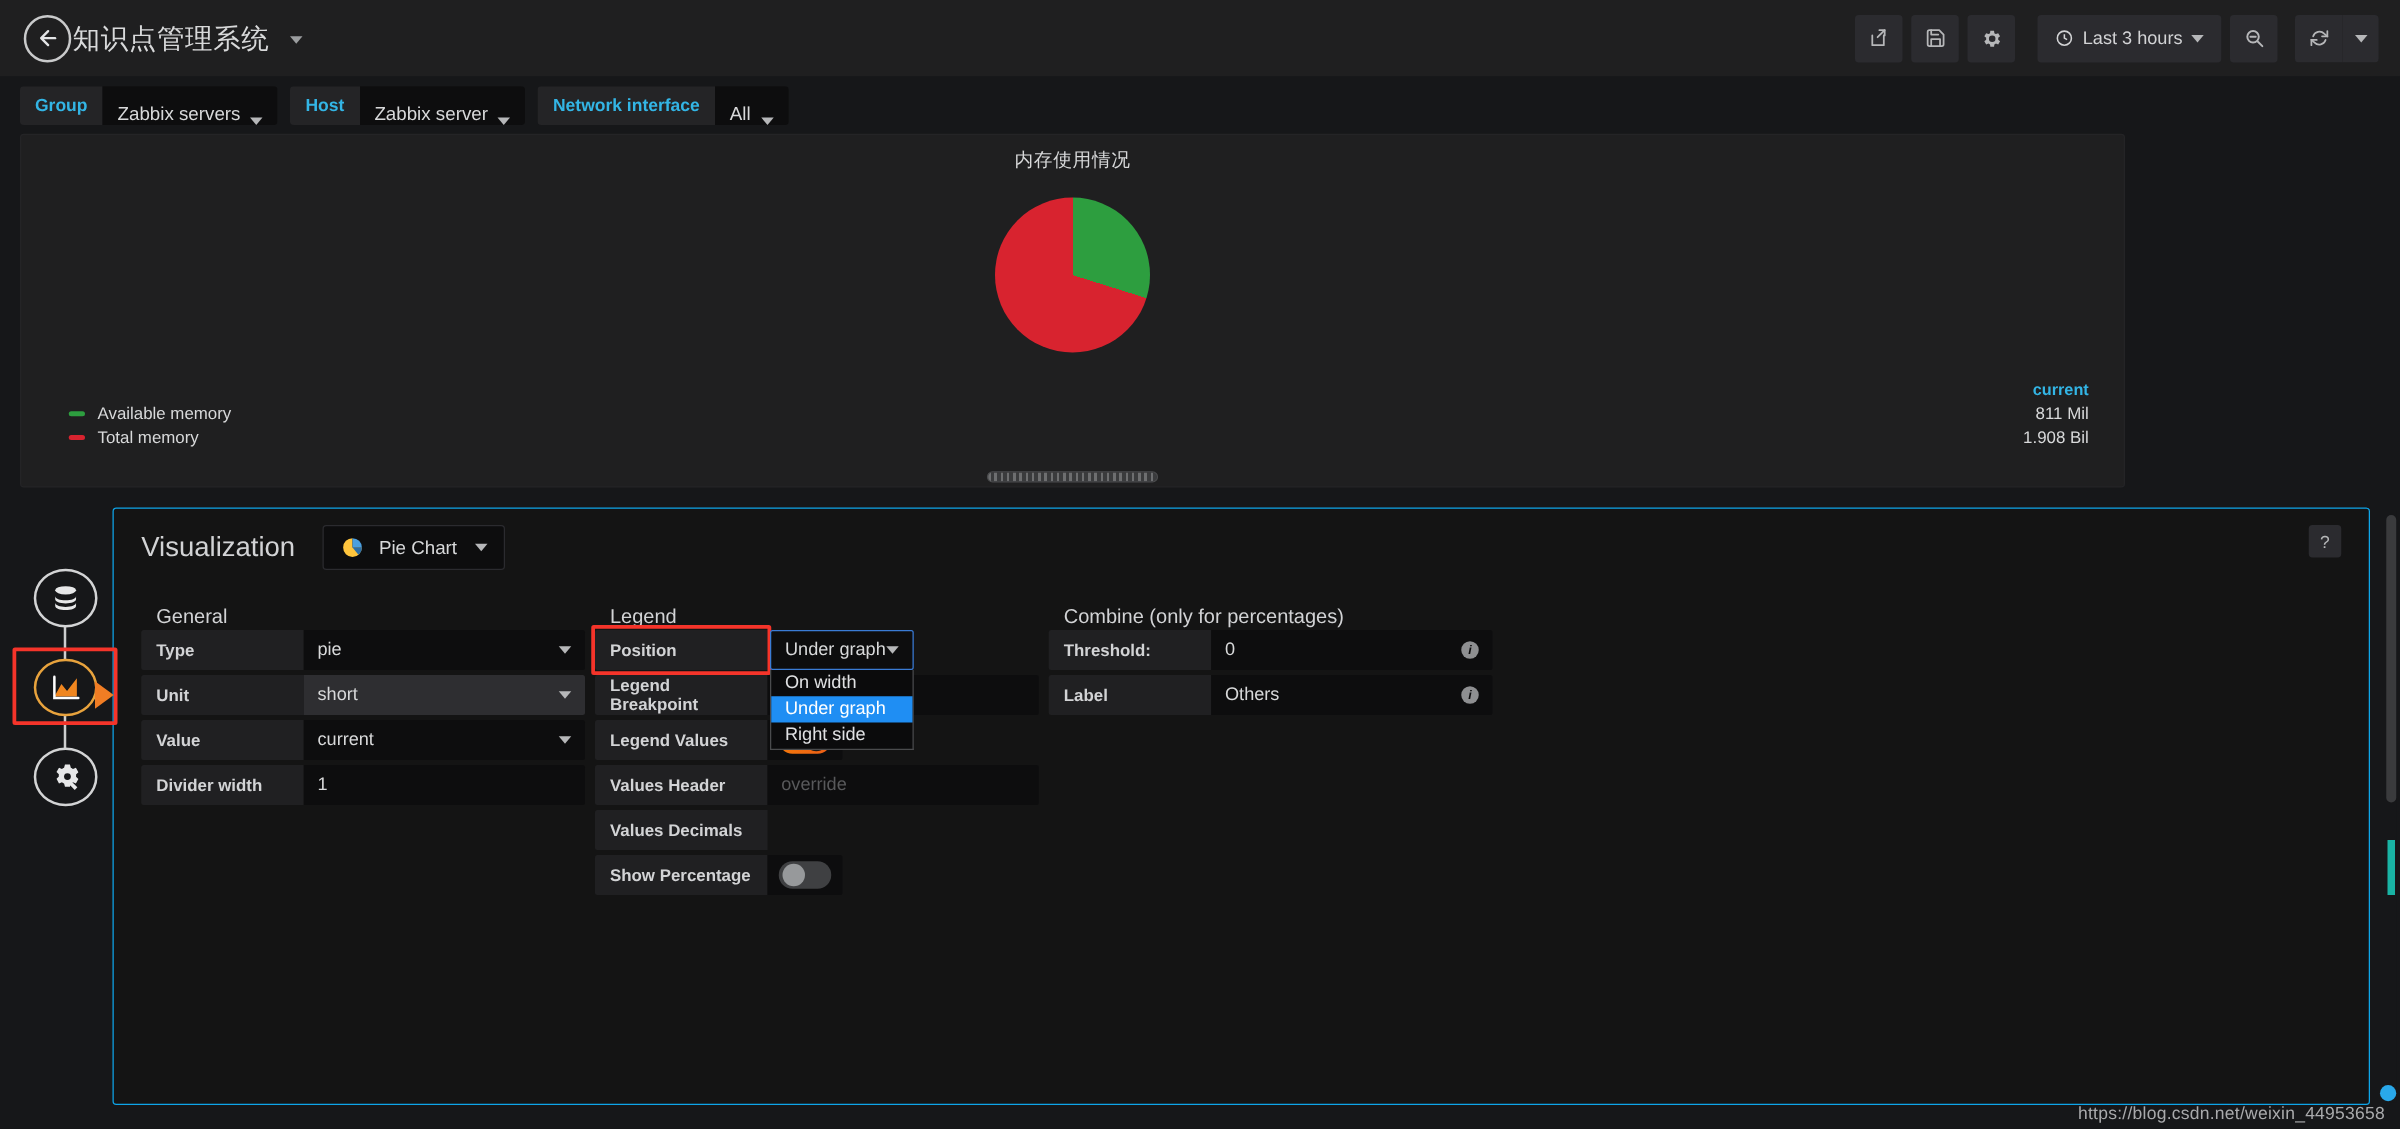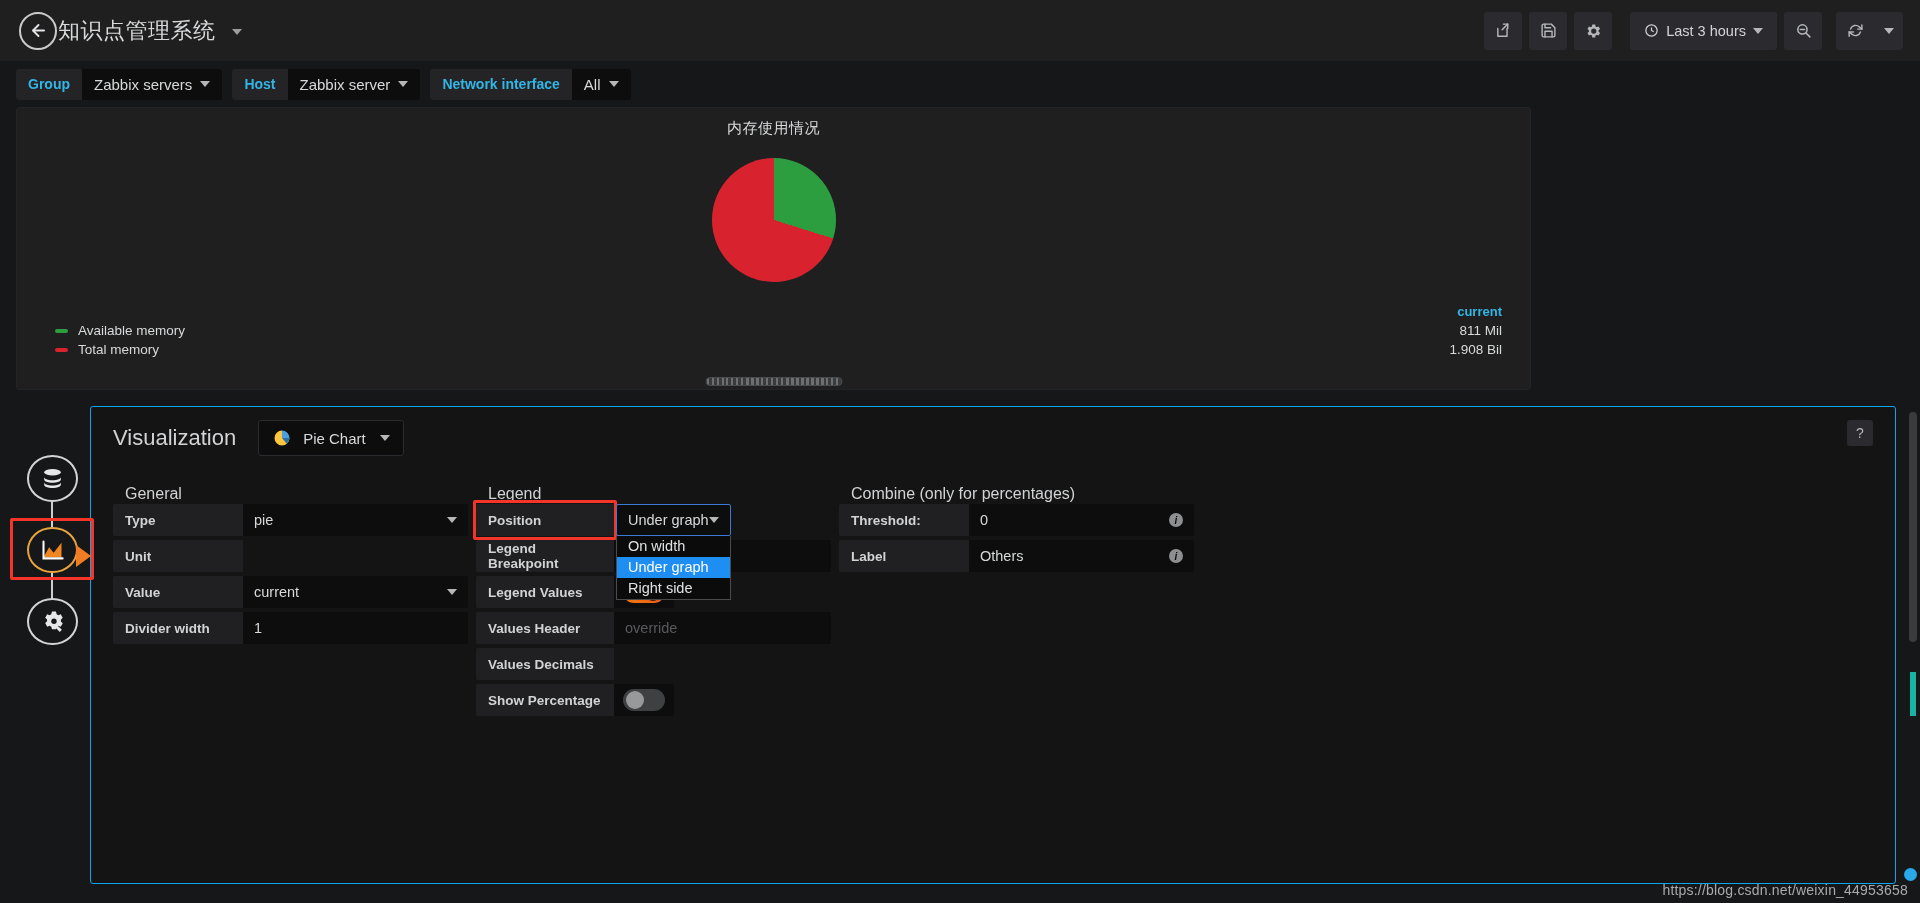--- a/index.html
+++ b/index.html
@@ -60,26 +60,26 @@
     position: absolute; top: 61px; left: 0; width: 1920px; height: 46px;
     display: flex; align-items: center; padding-left: 16px; gap: 10px;
   }
   .var-group { display: flex; height: 31px; border-radius: 3px; overflow: hidden; }
   .var-label {
     background: #242426; color: #33b5e5; font-size: 14px; font-weight: bold;
     display: flex; align-items: center; padding: 0 12px; white-space: nowrap;
   }
   .var-value {
     background: #0d0d0e; color: #d8d9da; font-size: 15px; display: flex;
-    align-items: center; gap: 8px; padding: 0 12px; cursor: pointer; white-space: nowrap;
+    align-items: flex-end; gap: 8px; padding: 0 12px; cursor: pointer; white-space: nowrap;
   }
 
   
   .graph-panel {
-    position: absolute; top: 107px; left: 16px; width: 1515px; height: 283px;
+    position: absolute; top: 107px; left: 16px; width: 1684px; height: 283px;
     background: #1f1f20; border: 1px solid #242426; border-radius: 3px;
   }
   .graph-title {
     text-align: center; font-size: 15px; color: #d8d9da; padding-top: 11px;
     letter-spacing: .5px;
   }
   .pie-wrap {
     position: absolute; left: 0; right: 0; top: 38px; height: 148px;
     display: flex; align-items: center; justify-content: center;
   }
@@ -403,20 +403,24 @@
         <div class="frow">
           <div class="fname">Type</div>
           <div class="fval">
             <span>pie</span>
             <i class="caret-dn"></i>
           </div>
         </div>
 
         <div class="frow">
           <div class="fname">Unit</div>
+          <div class="fval hover">
+            <span>short</span>
+            <i class="caret-dn"></i>
+          </div>
         </div>
 
         <div class="frow">
           <div class="fname">Value</div>
           <div class="fval">
             <span>current</span>
             <i class="caret-dn"></i>
           </div>
         </div>
 

